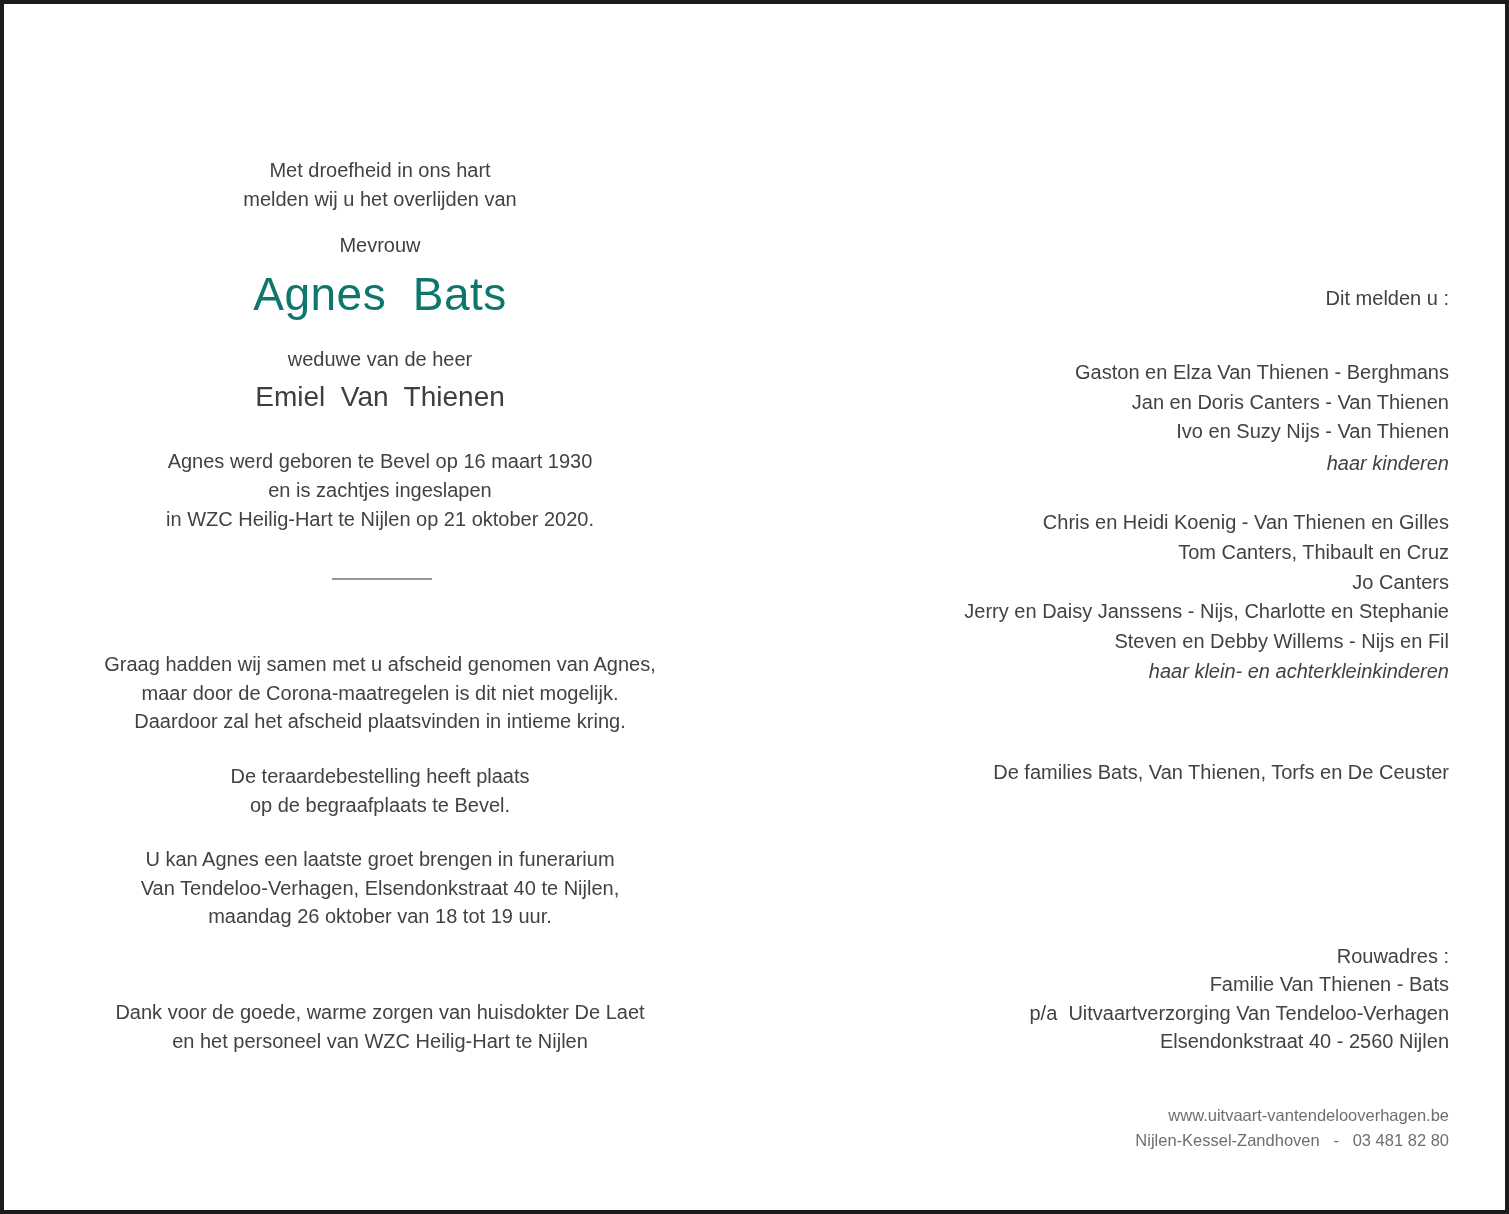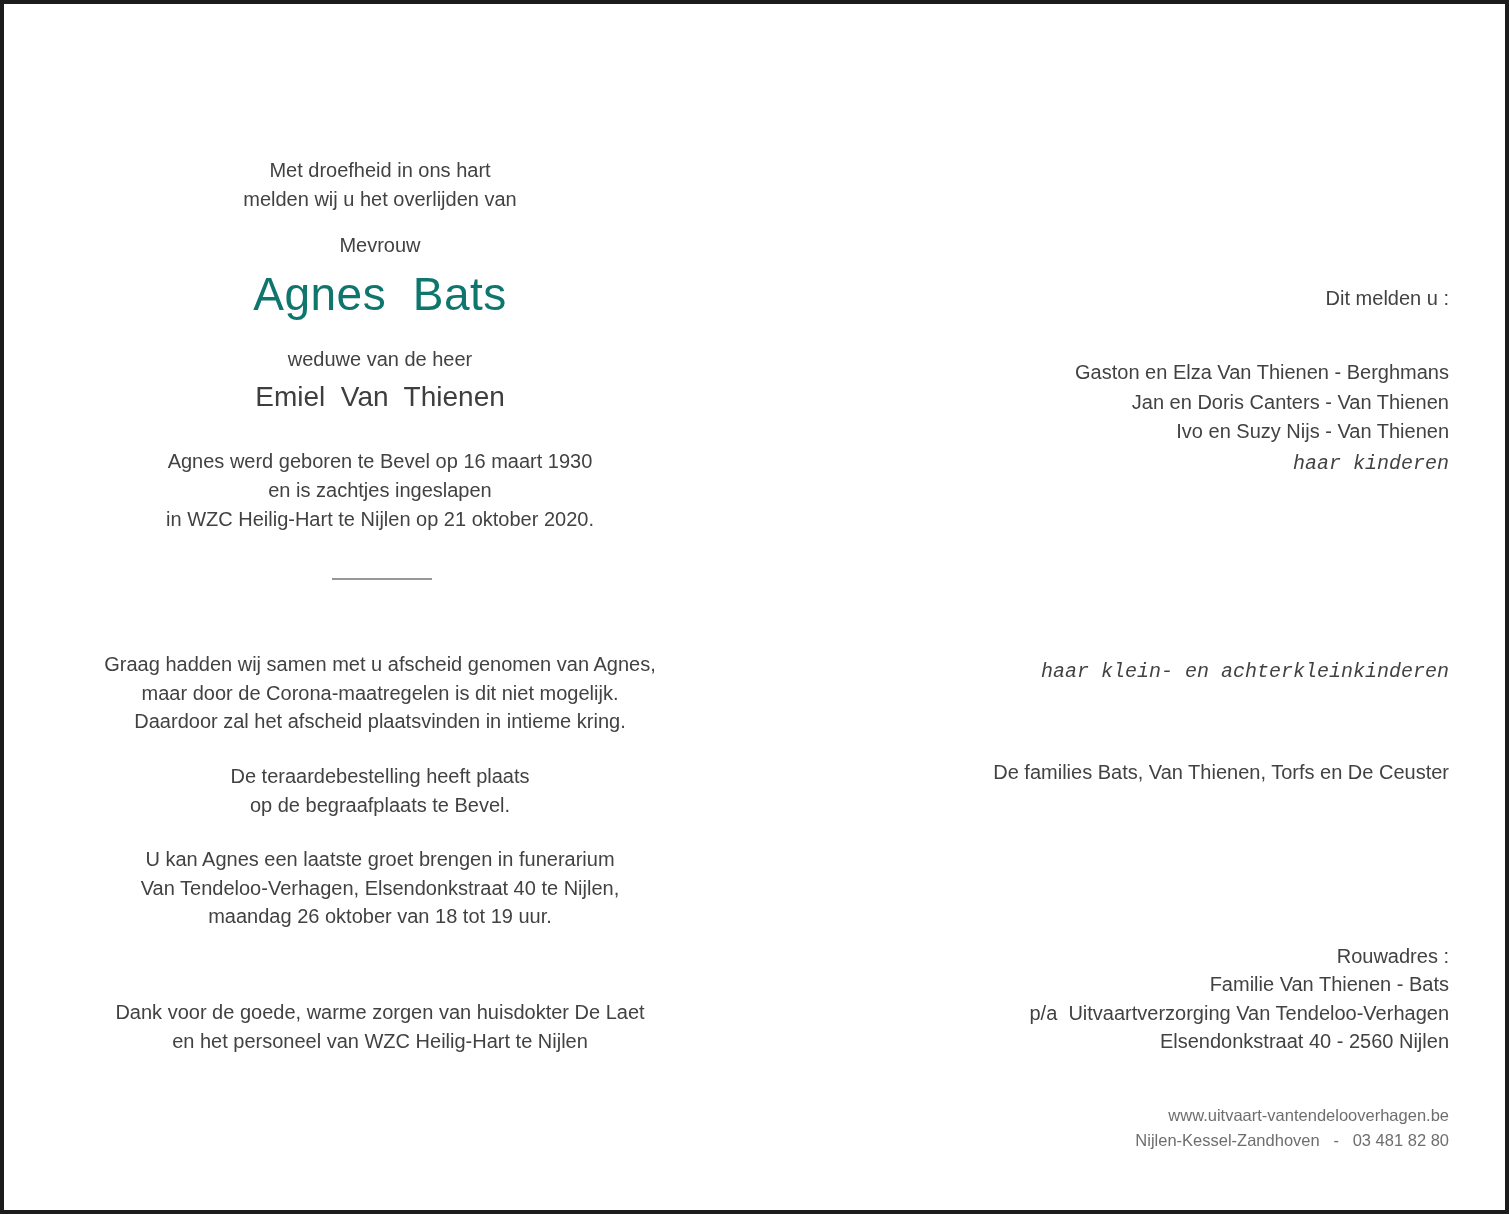--- a/index.html
+++ b/index.html
@@ -27,21 +27,20 @@
   }
   .spouse-line {
     font-size: 28px;
     line-height: 36px;
     color: #3e3e3e;
   }
   .credit {
     font-style: italic;
     text-align: right;
     line-height: 29px;
-    font-family: Liberation Mono, monospace;
   }
   .divider {
     position: absolute;
     left: 328px;
     top: 574px;
     width: 100px;
     height: 2px;
     background: #979797;
   }
   .footer {
@@ -114,20 +113,27 @@
   <section class="blk r" style="top:354px; line-height:29.5px;">
     <div class="line">Gaston en Elza Van Thienen - Berghmans</div>
     <div class="line">Jan en Doris Canters - Van Thienen</div>
     <div class="line">Ivo en Suzy Nijs - Van Thienen</div>
   </section>
 
   <section class="blk r credit" style="top:445px;">
     <div class="line">haar kinderen</div>
   </section>
 
+  <section class="blk r" style="top:504px; line-height:29.75px;">
+    <div class="line">Chris en Heidi Koenig - Van Thienen en Gilles</div>
+    <div class="line">Tom Canters, Thibault en Cruz</div>
+    <div class="line">Jo Canters</div>
+    <div class="line">Jerry en Daisy Janssens - Nijs, Charlotte en Stephanie</div>
+    <div class="line">Steven en Debby Willems - Nijs en Fil</div>
+  </section>
 
   <section class="blk r credit" style="top:653px;">
     <div class="line">haar klein- en achterkleinkinderen</div>
   </section>
 
 
   <section class="blk r" style="top:754px; line-height:29px;">
     <div class="line">De families Bats, Van Thienen, Torfs en De Ceuster</div>
   </section>
 

